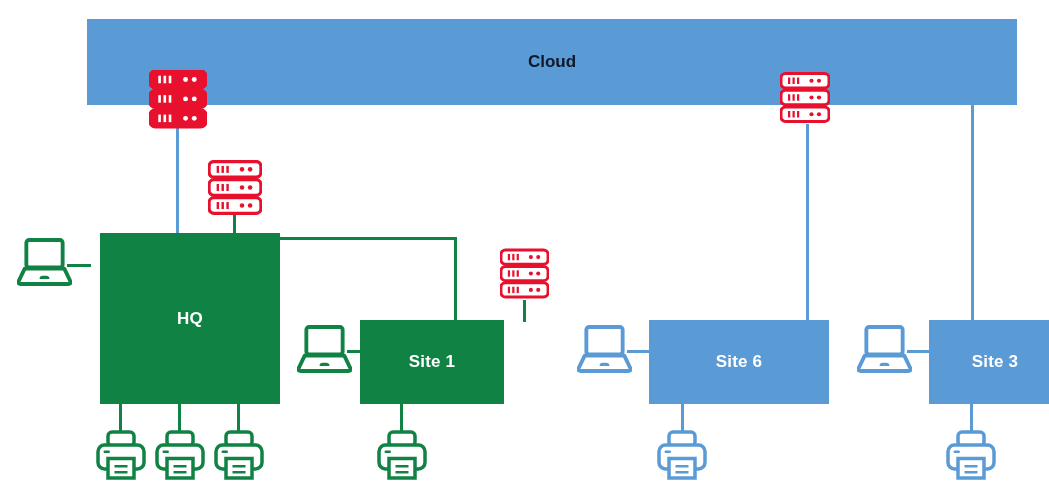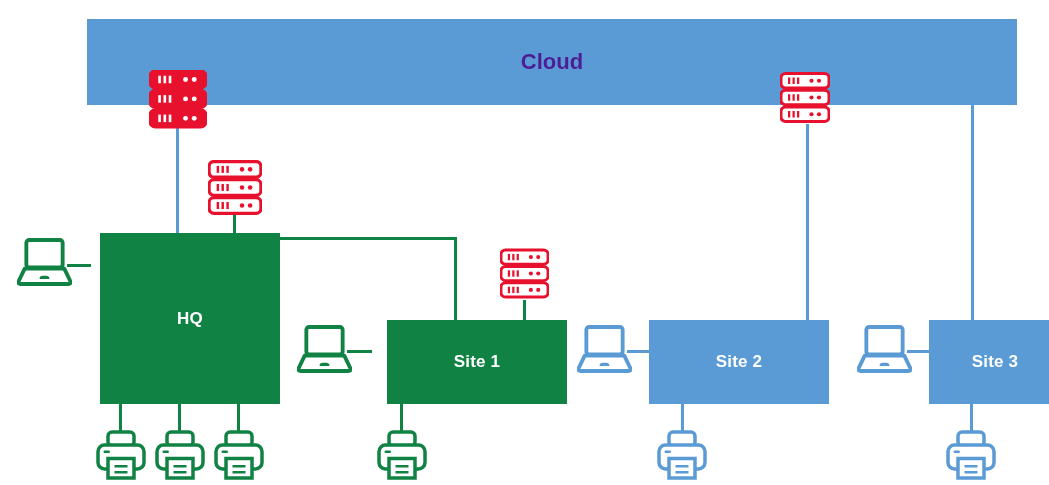--- a/index.html
+++ b/index.html
@@ -26,22 +26,22 @@
   }
   .node-label {
     font-weight: bold;
     color: #ffffff;
     font-size: 17px;
     letter-spacing: 0.2px;
     user-select: none;
   }
   .cloud-label {
     font-weight: bold;
-    color: #4c1d95;
-    font-size: 22px;
+    color: #0f172a;
+    font-size: 17px;
   }
   .icon-wrap {
     position: absolute;
   }
   .link {
     position: absolute;
   }
   svg { display: block; }
 </style>
 </head>
@@ -64,25 +64,25 @@
     <div class="link" style="left: 681px; top: 402px; width: 3px; height: 30px; background: rgb(91, 155, 213);"></div>
     <div class="link" style="left: 971px; top: 103px; width: 3px; height: 220px; background: rgb(91, 155, 213);"></div>
     <div class="link" style="left: 907px; top: 350px; width: 25px; height: 3px; background: rgb(91, 155, 213);"></div>
     <div class="link" style="left: 970px; top: 402px; width: 3px; height: 30px; background: rgb(91, 155, 213);"></div>
     <div class="node-box" style="left: 87px; top: 19px; width: 930px; height: 86px; background: rgb(91, 155, 213);">
       <span class="cloud-label">Cloud</span>
     </div>
     <div class="node-box" style="left: 88px; top: 233px; width: 180px; height: 171px; background: rgb(16, 130, 67); margin-left: 12px;">
       <span class="node-label">HQ</span>
     </div>
-    <div class="node-box" style="left: 387px; top: 320px; width: 180px; height: 84px; background: rgb(16, 130, 67);">
+    <div class="node-box" style="left: 360px; top: 320px; width: 144px; height: 84px; background: rgb(16, 130, 67);">
       <span class="node-label">Site 1</span>
     </div>
     <div class="node-box" style="left: 649px; top: 320px; width: 180px; height: 84px; background: rgb(91, 155, 213);">
-      <span class="node-label">Site 2</span>
+      <span class="node-label">Site 6</span>
     </div>
     <div class="node-box" style="left: 929px; top: 320px; width: 120px; height: 84px; background: rgb(91, 155, 213); padding-left: 12px;">
       <span class="node-label">Site 3</span>
     </div>
     <div class="icon-wrap" style="left: 149px; top: 70px; width: 58px; height: 59px;">
       <svg viewBox="0 0 100 100" width="100%" height="100%">
         <rect x="2" y="1" width="96" height="29" rx="9" ry="9" fill="#E8112D" stroke="#E8112D" stroke-width="6"></rect>
         <rect x="16" y="9" width="4.5" height="13" fill="#ffffff"></rect>
         <rect x="25" y="9" width="4.5" height="13" fill="#ffffff"></rect>
         <rect x="34" y="9" width="4.5" height="13" fill="#ffffff"></rect>

